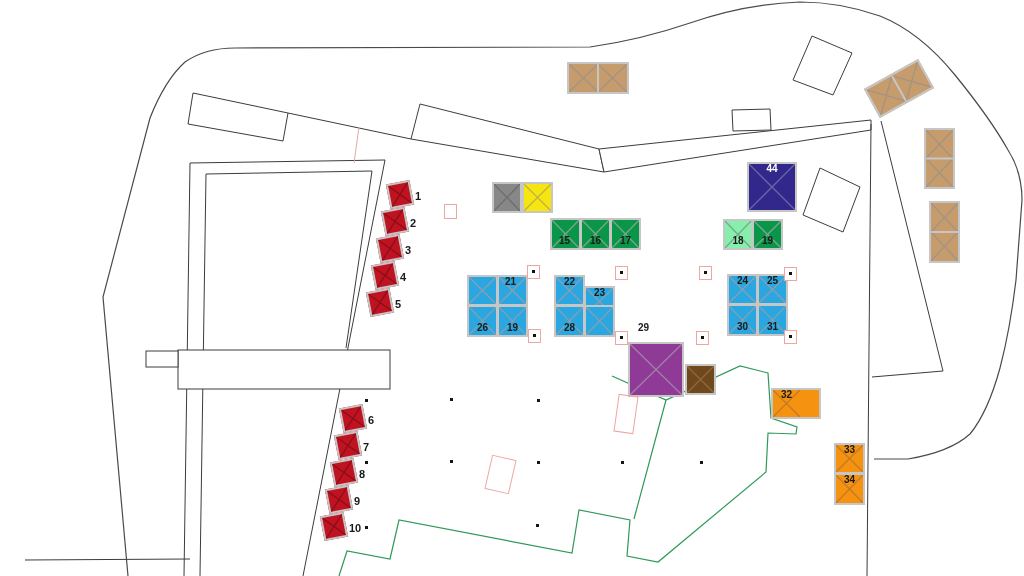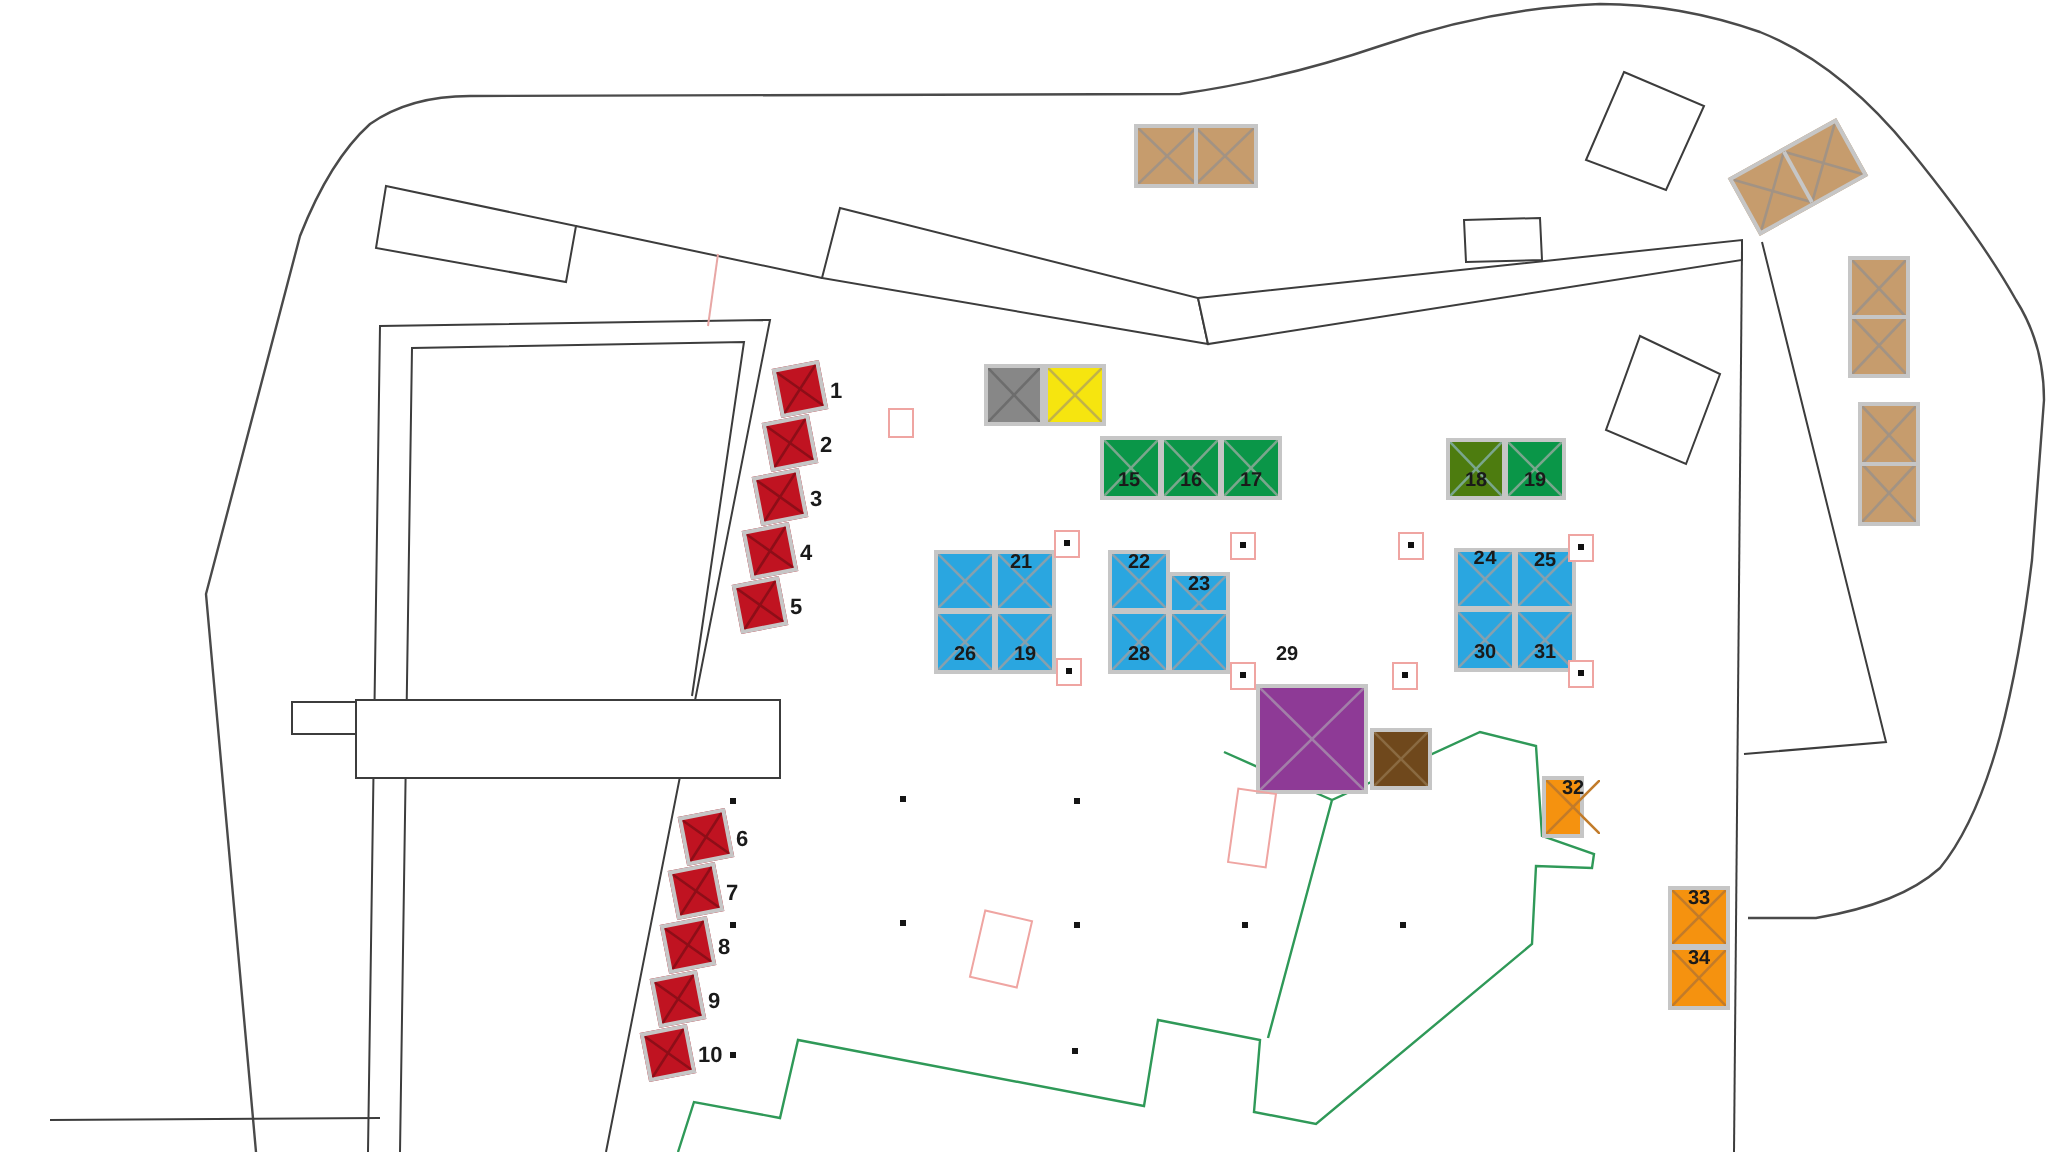--- a/index.html
+++ b/index.html
@@ -159,21 +159,28 @@
         </svg>
         <div class="cell-label" style="left: -2px; width: 31px; top: 15px;">16</div>
       </div>
       <div class="booth" style="left: 610px; top: 218px; width: 31px; height: 32px; background: rgb(10, 150, 72);">
         <svg width="27" height="28" viewBox="0 0 27 28">
           <line x1="0" y1="0" x2="27" y2="28" stroke="#7aa68d" stroke-width="1.3"></line>
           <line x1="27" y1="0" x2="0" y2="28" stroke="#7aa68d" stroke-width="1.3"></line>
         </svg>
         <div class="cell-label" style="left: -2px; width: 31px; top: 15px;">17</div>
       </div>
-      <div class="booth" style="left: 723px; top: 219px; width: 30px; height: 31px; background: #4d7c0f;">
+      <div class="booth" style="left: 747px; top: 162px; width: 50px; height: 50px; background: rgb(50, 39, 138);">
+        <svg width="46" height="46" viewBox="0 0 46 46">
+          <line x1="0" y1="0" x2="46" y2="46" stroke="#6a63a8" stroke-width="1.3"></line>
+          <line x1="46" y1="0" x2="0" y2="46" stroke="#6a63a8" stroke-width="1.3"></line>
+        </svg>
+        <div class="cell-label" style="left: -2px; width: 50px; top: -1px; color: rgb(255, 255, 255);">44</div>
+      </div>
+      <div class="booth" style="left: 723px; top: 219px; width: 30px; height: 31px; background: #86efac;">
         <svg width="26" height="27" viewBox="0 0 26 27">
           <line x1="0" y1="0" x2="26" y2="27" stroke="#7aa68d" stroke-width="1.3"></line>
           <line x1="26" y1="0" x2="0" y2="27" stroke="#7aa68d" stroke-width="1.3"></line>
         </svg>
         <div class="cell-label" style="left: -2px; width: 30px; top: 14px;">18</div>
       </div>
       <div class="booth" style="left: 752px; top: 219px; width: 31px; height: 31px; background: rgb(10, 150, 72);">
         <svg width="27" height="27" viewBox="0 0 27 27">
           <line x1="0" y1="0" x2="27" y2="27" stroke="#7aa68d" stroke-width="1.3"></line>
           <line x1="27" y1="0" x2="0" y2="27" stroke="#7aa68d" stroke-width="1.3"></line>
@@ -229,21 +236,21 @@
         </svg>
         <div class="cell-label" style="left: -2px; width: 31px; top: 15px;">28</div>
       </div>
       <div class="booth" style="left: 584px; top: 305px; width: 31px; height: 32px; background: rgb(42, 166, 224);">
         <svg width="27" height="28" viewBox="0 0 27 28">
           <line x1="0" y1="0" x2="27" y2="28" stroke="#86a0ae" stroke-width="1.3"></line>
           <line x1="27" y1="0" x2="0" y2="28" stroke="#86a0ae" stroke-width="1.3"></line>
         </svg>
         <div class="cell-label" style="left: -2px; width: 31px; top: 15px; padding-left: 44px;">29</div>
       </div>
-      <div class="booth" style="left: 727px; top: 274px; width: 31px; height: 31px; background: rgb(42, 166, 224); font-family: Liberation Mono, monospace;">
+      <div class="booth" style="left: 727px; top: 274px; width: 31px; height: 31px; background: rgb(42, 166, 224);">
         <svg width="27" height="27" viewBox="0 0 27 27">
           <line x1="0" y1="0" x2="27" y2="27" stroke="#86a0ae" stroke-width="1.3"></line>
           <line x1="27" y1="0" x2="0" y2="27" stroke="#86a0ae" stroke-width="1.3"></line>
         </svg>
         <div class="cell-label" style="left: -2px; width: 31px; top: -1px;">24</div>
       </div>
       <div class="booth" style="left: 757px; top: 274px; width: 31px; height: 31px; background: rgb(42, 166, 224);">
         <svg width="27" height="27" viewBox="0 0 27 27">
           <line x1="0" y1="0" x2="27" y2="27" stroke="#86a0ae" stroke-width="1.3"></line>
           <line x1="27" y1="0" x2="0" y2="27" stroke="#86a0ae" stroke-width="1.3"></line>
@@ -269,21 +276,21 @@
           <line x1="0" y1="0" x2="52" y2="51" stroke="#a27fa8" stroke-width="1.3"></line>
           <line x1="52" y1="0" x2="0" y2="51" stroke="#a27fa8" stroke-width="1.3"></line>
         </svg>
       </div>
       <div class="booth" style="left: 685px; top: 364px; width: 31px; height: 31px; background: rgb(111, 72, 28);">
         <svg width="27" height="27" viewBox="0 0 27 27">
           <line x1="0" y1="0" x2="27" y2="27" stroke="#8a6a42" stroke-width="1.3"></line>
           <line x1="27" y1="0" x2="0" y2="27" stroke="#8a6a42" stroke-width="1.3"></line>
         </svg>
       </div>
-      <div class="booth" style="left: 771px; top: 388px; width: 21px; height: 31px; background: rgb(245, 146, 15);">
+      <div class="booth" style="left: 771px; top: 388px; width: 50px; height: 31px; background: rgb(245, 146, 15);">
         <svg width="27" height="27" viewBox="0 0 27 27">
           <line x1="0" y1="0" x2="27" y2="27" stroke="#c27b2a" stroke-width="1.3"></line>
           <line x1="27" y1="0" x2="0" y2="27" stroke="#c27b2a" stroke-width="1.3"></line>
         </svg>
         <div class="cell-label" style="left: -2px; width: 31px; top: -1px;">32</div>
       </div>
       <div class="booth" style="left: 834px; top: 443px; width: 31px; height: 31px; background: rgb(245, 146, 15);">
         <svg width="27" height="27" viewBox="0 0 27 27">
           <line x1="0" y1="0" x2="27" y2="27" stroke="#c27b2a" stroke-width="1.3"></line>
           <line x1="27" y1="0" x2="0" y2="27" stroke="#c27b2a" stroke-width="1.3"></line>

